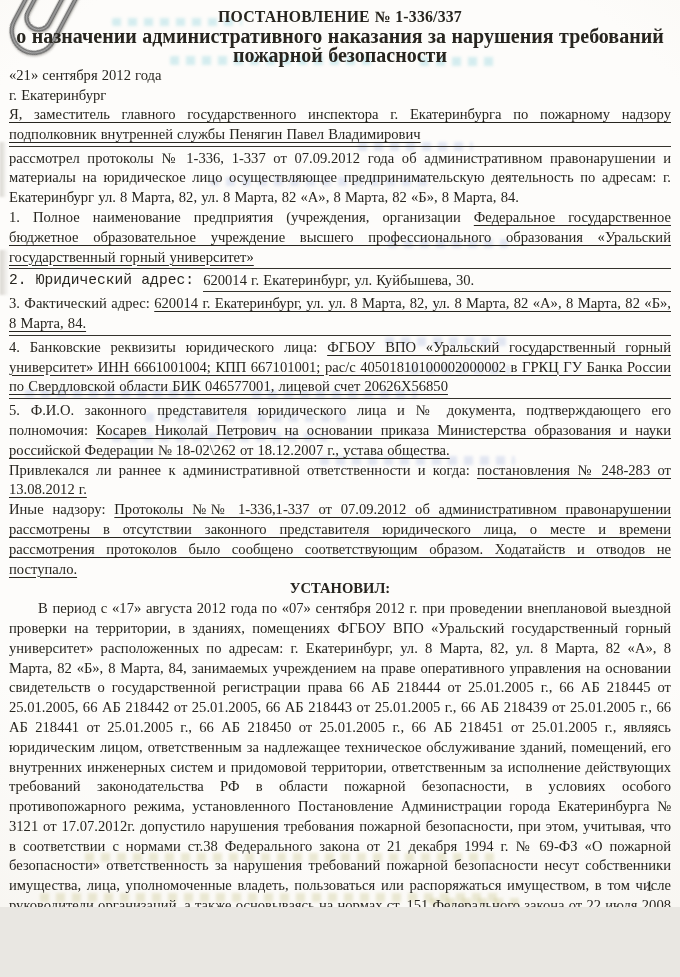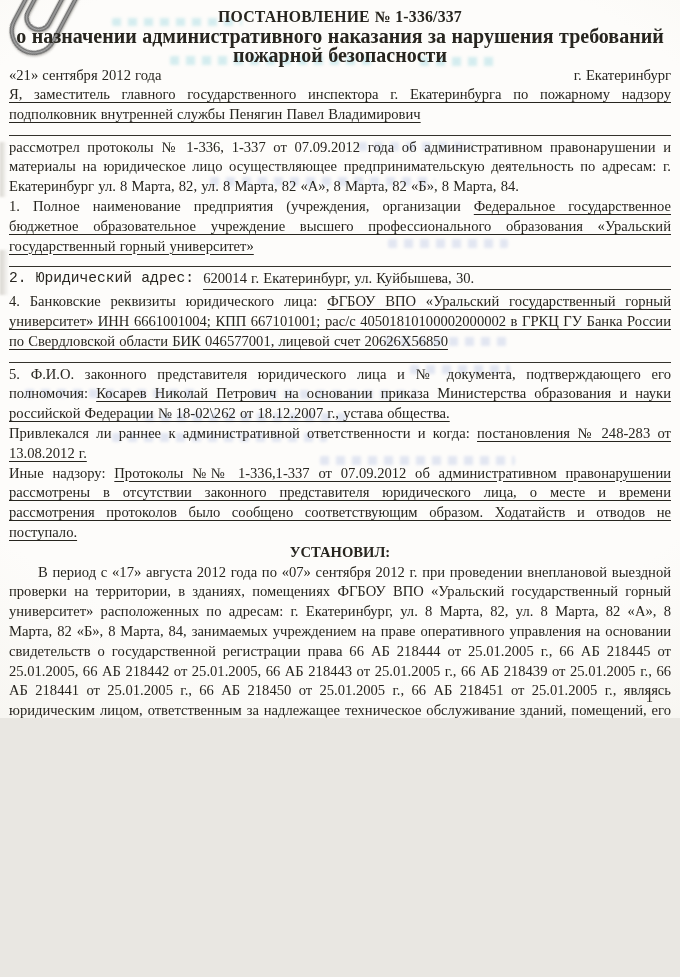--- a/index.html
+++ b/index.html
@@ -1,44 +1,44 @@
 <!DOCTYPE html>
 <html><head>
 <meta charset="utf-8">
 <style>
   html,body{margin:0;padding:0;}
   body{background:#e9e7e2;font-family:"Liberation Serif",serif;}
   .page{
     position:relative;
-    width:680px;height:718px;
+    width:680px;height:907px;
     margin:0;
     overflow:hidden;
     background:
       radial-gradient(ellipse 120% 90% at 50% 42%, #fdfcfa 55%, #f4f2ec 92%, #edeae3 100%);
     color:#27251f;
   }
   .doc{
     position:absolute;left:9px;right:9px;top:6px;
     font-size:14.6px;line-height:19.8px;
     word-spacing:0.5px;
   }
   .title{
     text-align:center;font-weight:bold;font-size:15.8px;line-height:21px;
     letter-spacing:0.2px;
   }
   .subtitle{
     text-align:center;font-weight:bold;font-size:20px;line-height:19px;
   }
   .dateline{
-    display:flex;justify-content:space-between;line-height:20px;
+    display:flex;justify-content:space-between;line-height:20px;flex-direction:column;
   }
   p.para{margin:0;text-align:justify;}
   p.para.center{text-align:center;font-weight:bold;}
   p.para.indent{text-indent:29px;}
-  p.para.rule{border-bottom:1.4px solid #34322c;padding-bottom:10px;margin-bottom:2px;}
+  p.para.rule{border-bottom:1.4px solid #34322c;padding-bottom:1px;margin-bottom:2px;}
   p.para.street{margin-top:15px;margin-bottom:2px;font-size:12px;}
   p.para.flexline{display:flex;}
   .seg-underline{text-decoration:underline;text-decoration-thickness:1.2px;text-underline-offset:2.5px;}
   .seg-bold{font-weight:bold;}
   .seg-label{white-space:pre;font-family:Liberation Mono, monospace;}
   .seg-fill{flex:1;border-bottom:1.4px solid #34322c;margin-bottom:2px;white-space:pre;}
   .pagenum{
     position:absolute;right:27px;bottom:12px;
     font-size:14.5px;color:#2c2a26;
   }
@@ -102,20 +102,21 @@
       <span>г. Екатеринбург</span>
     </div>
     <div>
         <p class="para justify rule"><span class="seg-underline">Я, заместитель главного государственного инспектора г. Екатеринбурга по пожарному надзору подполковник внутренней службы Пенягин Павел Владимирович</span></p>
         <p class="para justify"><span class="seg-plain">рассмотрел протоколы № 1-336, 1-337 от 07.09.2012 года об административном правонарушении и материалы на юридическое лицо осуществляющее предпринимательскую деятельность по адресам: г. Екатеринбург ул. 8 Марта, 82, ул. 8 Марта, 82 «А», 8 Марта, 82 «Б», 8 Марта, 84.</span></p>
         <p class="para justify rule"><span class="seg-plain">1. Полное наименование предприятия (учреждения, организации </span><span class="seg-underline">Федеральное государственное бюджетное образовательное учреждение высшего профессионального образования «Уральский государственный горный университет»</span></p>
         <p class="para justify flexline">
           <span class="seg-label">2. Юридический адрес: </span>
           <span class="seg-fill">620014 г. Екатеринбург, ул. Куйбышева, 30.</span>
         </p>
+        <p class="para justify rule"><span class="seg-plain">3. Фактический адрес: </span><span class="seg-underline">620014 г. Екатеринбург, ул. ул. 8 Марта, 82, ул. 8 Марта, 82 «А», 8 Марта, 82 «Б», 8 Марта, 84.</span></p>
         <p class="para justify rule"><span class="seg-plain">4. Банковские реквизиты юридического лица: </span><span class="seg-underline">ФГБОУ ВПО «Уральский государственный горный университет» ИНН 6661001004; КПП 667101001; рас/с 40501810100002000002 в ГРКЦ ГУ Банка России по Свердловской области БИК 046577001, лицевой счет 20626Х56850</span></p>
         <p class="para justify"><span class="seg-plain">5. Ф.И.О. законного представителя юридического лица и № документа, подтверждающего его полномочия: </span><span class="seg-underline">Косарев Николай Петрович на основании приказа Министерства образования и науки российской Федерации № 18-02\262 от 18.12.2007 г., устава общества.</span></p>
         <p class="para justify"><span class="seg-plain">Привлекался ли раннее к административной ответственности и когда: </span><span class="seg-underline">постановления № 248-283 от 13.08.2012 г.</span></p>
         <p class="para justify"><span class="seg-plain">Иные надзору: </span><span class="seg-underline">Протоколы №№ 1-336,1-337 от 07.09.2012 об административном правонарушении рассмотрены в отсутствии законного представителя юридического лица, о месте и времени рассмотрения протоколов было сообщено соответствующим образом. Ходатайств и отводов не поступало.</span></p>
         <p class="para center"><span class="seg-bold">УСТАНОВИЛ:</span></p>
         <p class="para justify indent"><span class="seg-plain">В период с «17» августа 2012 года по «07» сентября 2012 г. при проведении внеплановой выездной проверки на территории, в зданиях, помещениях ФГБОУ ВПО «Уральский государственный горный университет» расположенных по адресам: г. Екатеринбург, ул. 8 Марта, 82, ул. 8 Марта, 82 «А», 8 Марта, 82 «Б», 8 Марта, 84, занимаемых учреждением на праве оперативного управления на основании свидетельств о государственной регистрации права 66 АБ 218444 от 25.01.2005 г., 66 АБ 218445 от 25.01.2005, 66 АБ 218442 от 25.01.2005, 66 АБ 218443 от 25.01.2005 г., 66 АБ 218439 от 25.01.2005 г., 66 АБ 218441 от 25.01.2005 г., 66 АБ 218450 от 25.01.2005 г., 66 АБ 218451 от 25.01.2005 г., являясь юридическим лицом, ответственным за надлежащее техническое обслуживание зданий, помещений, его внутренних инженерных систем и придомовой территории, ответственным за исполнение действующих требований законодательства РФ в области пожарной безопасности, в условиях особого противопожарного режима, установленного Постановление Администрации города Екатеринбурга № 3121 от 17.07.2012г. допустило нарушения требования пожарной безопасности, при этом, учитывая, что в соответствии с нормами ст.38 Федерального закона от 21 декабря 1994 г. № 69-ФЗ «О пожарной безопасности» ответственность за нарушения требований пожарной безопасности несут собственники имущества, лица, уполномоченные владеть, пользоваться или распоряжаться имуществом, в том числе руководители организаций, а также основываясь на нормах ст. 151 Федерального закона от 22 июля 2008 года N 123-ФЗ «Технический регламент о требованиях пожарной безопасности» был установлен факт нарушения требований пожарной безопасности, а именно:</span></p>
         <p class="para center street"><span class="seg-bold">ул. 8-ое Марта , 82б:</span></p>
         <p class="para justify"><span class="seg-plain">1.&nbsp;&nbsp;&nbsp;&nbsp;&nbsp;&nbsp;Наружные пожарные лестницы находятся в неисправном состоянии. </span><span class="seg-bold">(ППР-2012 утвержденные Постановлением Правительства Российской Федерации от 25 апреля 2012 года № 390 п.&nbsp; 24) (Подтверждается к исполнению из предписания № 99 от 25.04.2006 г., № 119\1\104 от 31.03.2011 г.);</span></p>
       </div>
   </div>

